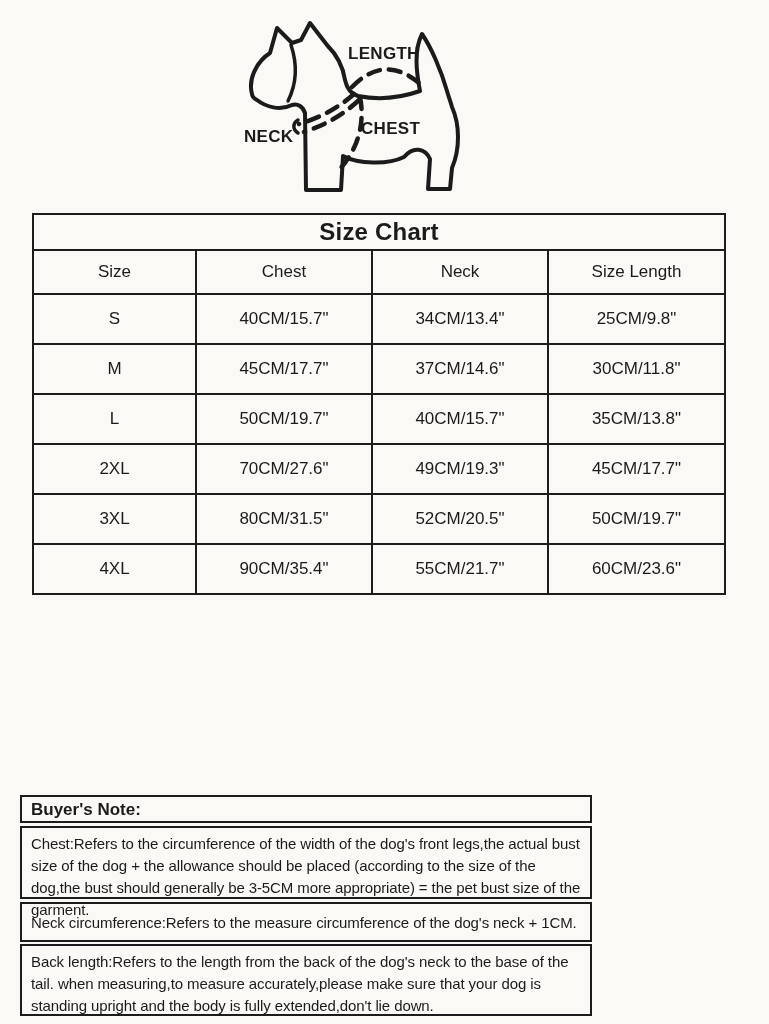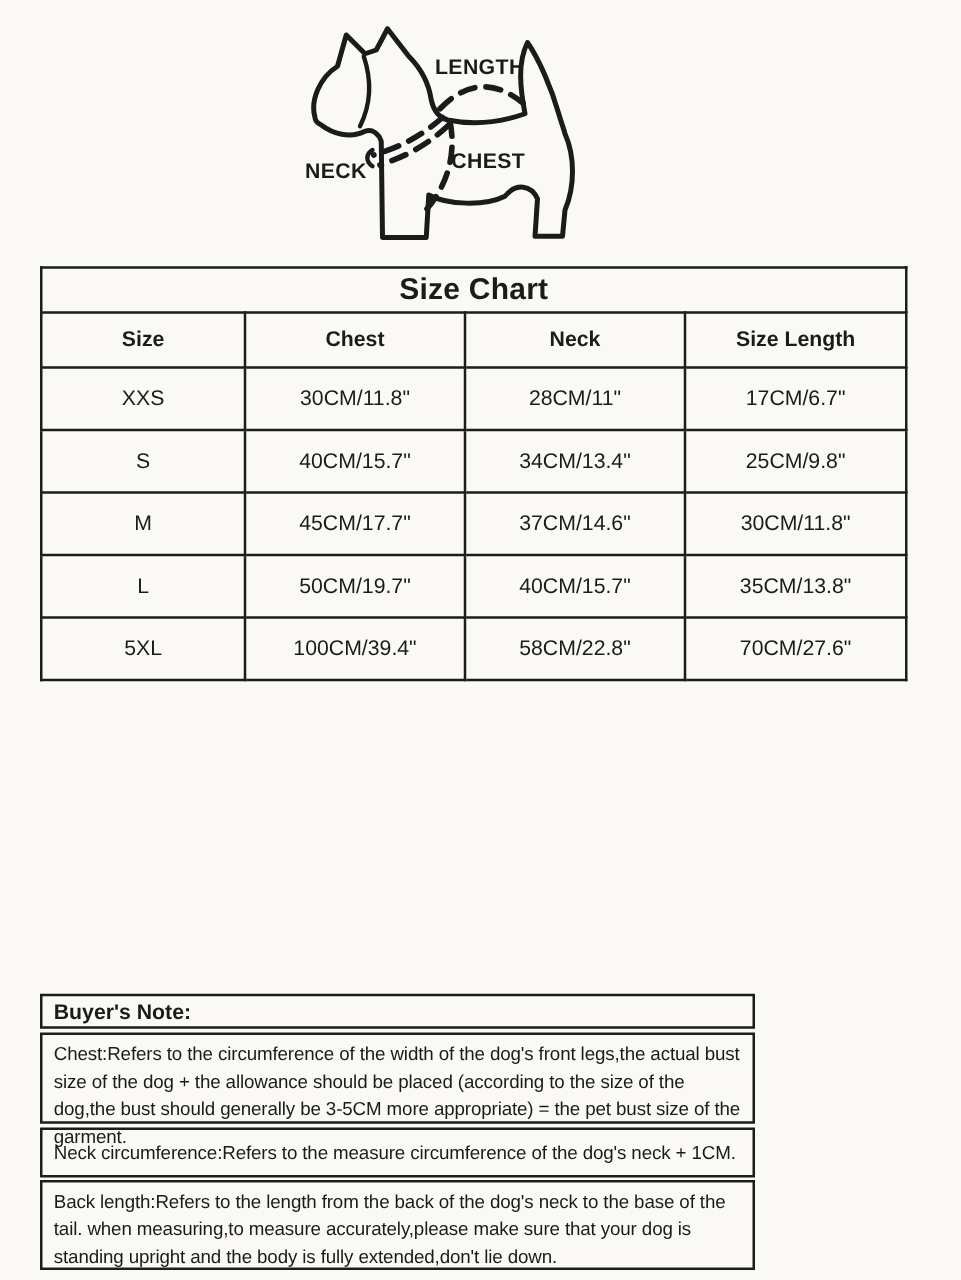--- a/index.html
+++ b/index.html
@@ -21,25 +21,25 @@
   
   table.chart{
     position:absolute;left:32px;top:213px;width:692px;
     border-collapse:collapse;table-layout:fixed;
   }
   .chart th,.chart td{
     border:2px solid #1c1c1c;text-align:center;vertical-align:middle;
     padding:0;overflow:hidden;
   }
   .title-row th{height:34px;font-size:24px;font-weight:bold;letter-spacing:.2px}
-  .head-row th{height:42px;font-size:17px;font-weight:bold}
+  .head-row th{height:42px;font-size:17px;font-weight:normal}
   .chart td{height:48px;font-size:17px;font-weight:normal}
   
   .note{
-    position:absolute;left:32px;width:572px;box-sizing:border-box;
+    position:absolute;left:20px;width:572px;box-sizing:border-box;
     border:2px solid #1c1c1c;background:transparent;
     font-size:15px;line-height:22px;letter-spacing:-.1px;
     padding:5px 9px 0 9px;text-align:left;
   }
   .note-buyers{top:795px;height:28px;font-size:17px;font-weight:bold;line-height:20px;padding-top:3px;letter-spacing:0}
   .note-chest{top:826px;height:73px}
   .note-neck{top:902px;height:40px;padding-top:8px}
   .note-back{top:944px;height:72px}
 </style>
 </head>
@@ -91,48 +91,54 @@
     </tr>
     <tr class="head-row">
       <th>Size</th>
       <th>Chest</th>
       <th>Neck</th>
       <th>Size Length</th>
     </tr>
   </thead>
   <tbody>
       <tr>
-        <td>XXS</td>
-        <td>30CM/11.8"</td>
-        <td>28CM/11"</td>
-        <td>17CM/6.7"</td>
-      </tr>
-      <tr>
         <td>S</td>
         <td>40CM/15.7"</td>
         <td>34CM/13.4"</td>
         <td>25CM/9.8"</td>
       </tr>
       <tr>
         <td>M</td>
         <td>45CM/17.7"</td>
         <td>37CM/14.6"</td>
         <td>30CM/11.8"</td>
       </tr>
       <tr>
         <td>L</td>
         <td>50CM/19.7"</td>
         <td>40CM/15.7"</td>
         <td>35CM/13.8"</td>
       </tr>
       <tr>
-        <td>5XL</td>
-        <td>100CM/39.4"</td>
-        <td>58CM/22.8"</td>
+        <td>2XL</td>
         <td>70CM/27.6"</td>
+        <td>49CM/19.3"</td>
+        <td>45CM/17.7"</td>
+      </tr>
+      <tr>
+        <td>3XL</td>
+        <td>80CM/31.5"</td>
+        <td>52CM/20.5"</td>
+        <td>50CM/19.7"</td>
+      </tr>
+      <tr>
+        <td>4XL</td>
+        <td>90CM/35.4"</td>
+        <td>55CM/21.7"</td>
+        <td>60CM/23.6"</td>
       </tr>
     </tbody>
 </table>
 
 <div class="note note-buyers">Buyer's Note:</div>
 <div class="note note-chest">Chest:Refers to the circumference of the width of the dog's front legs,the actual bust size of the dog + the allowance should be placed (according to the size of the dog,the bust should generally be 3-5CM more appropriate) = the pet bust size of the garment.</div>
 <div class="note note-neck">Neck circumference:Refers to the measure circumference of the dog's neck + 1CM.</div>
 <div class="note note-back">Back length:Refers to the length from the back of the dog's neck to the base of the tail. when measuring,to measure accurately,please make sure that your dog is standing upright and the body is fully extended,don't lie down.</div>
 
 </body></html>

